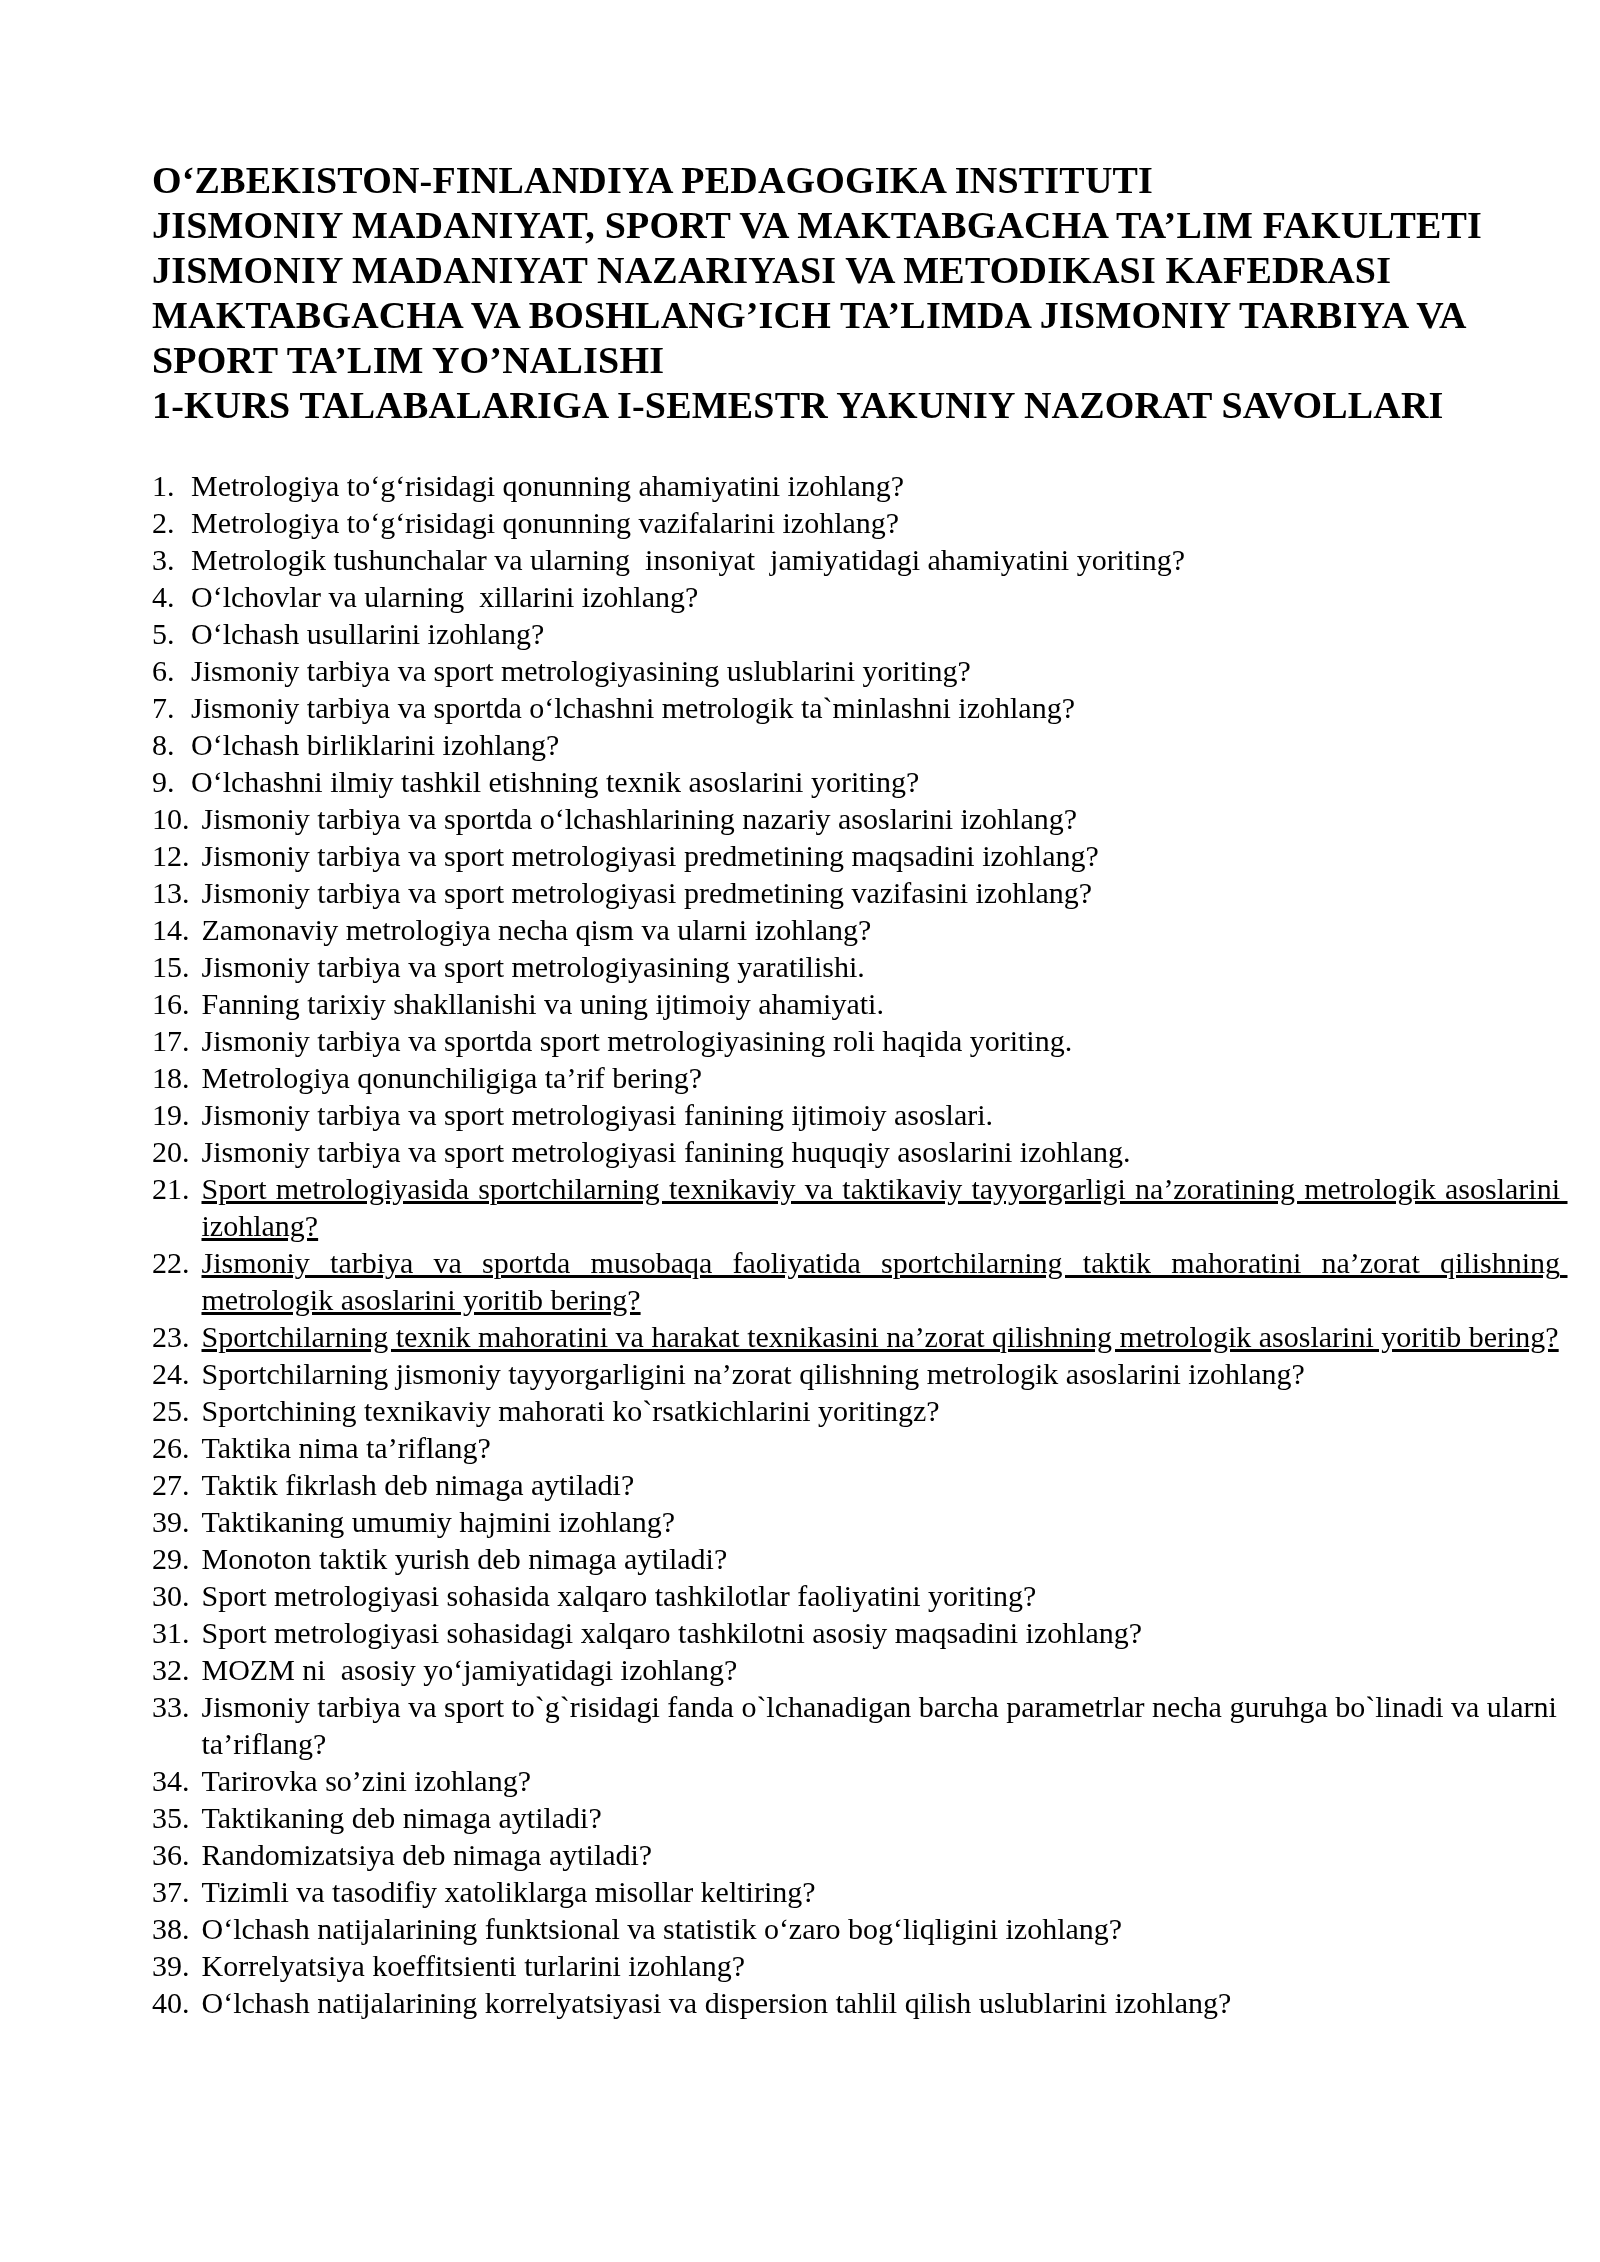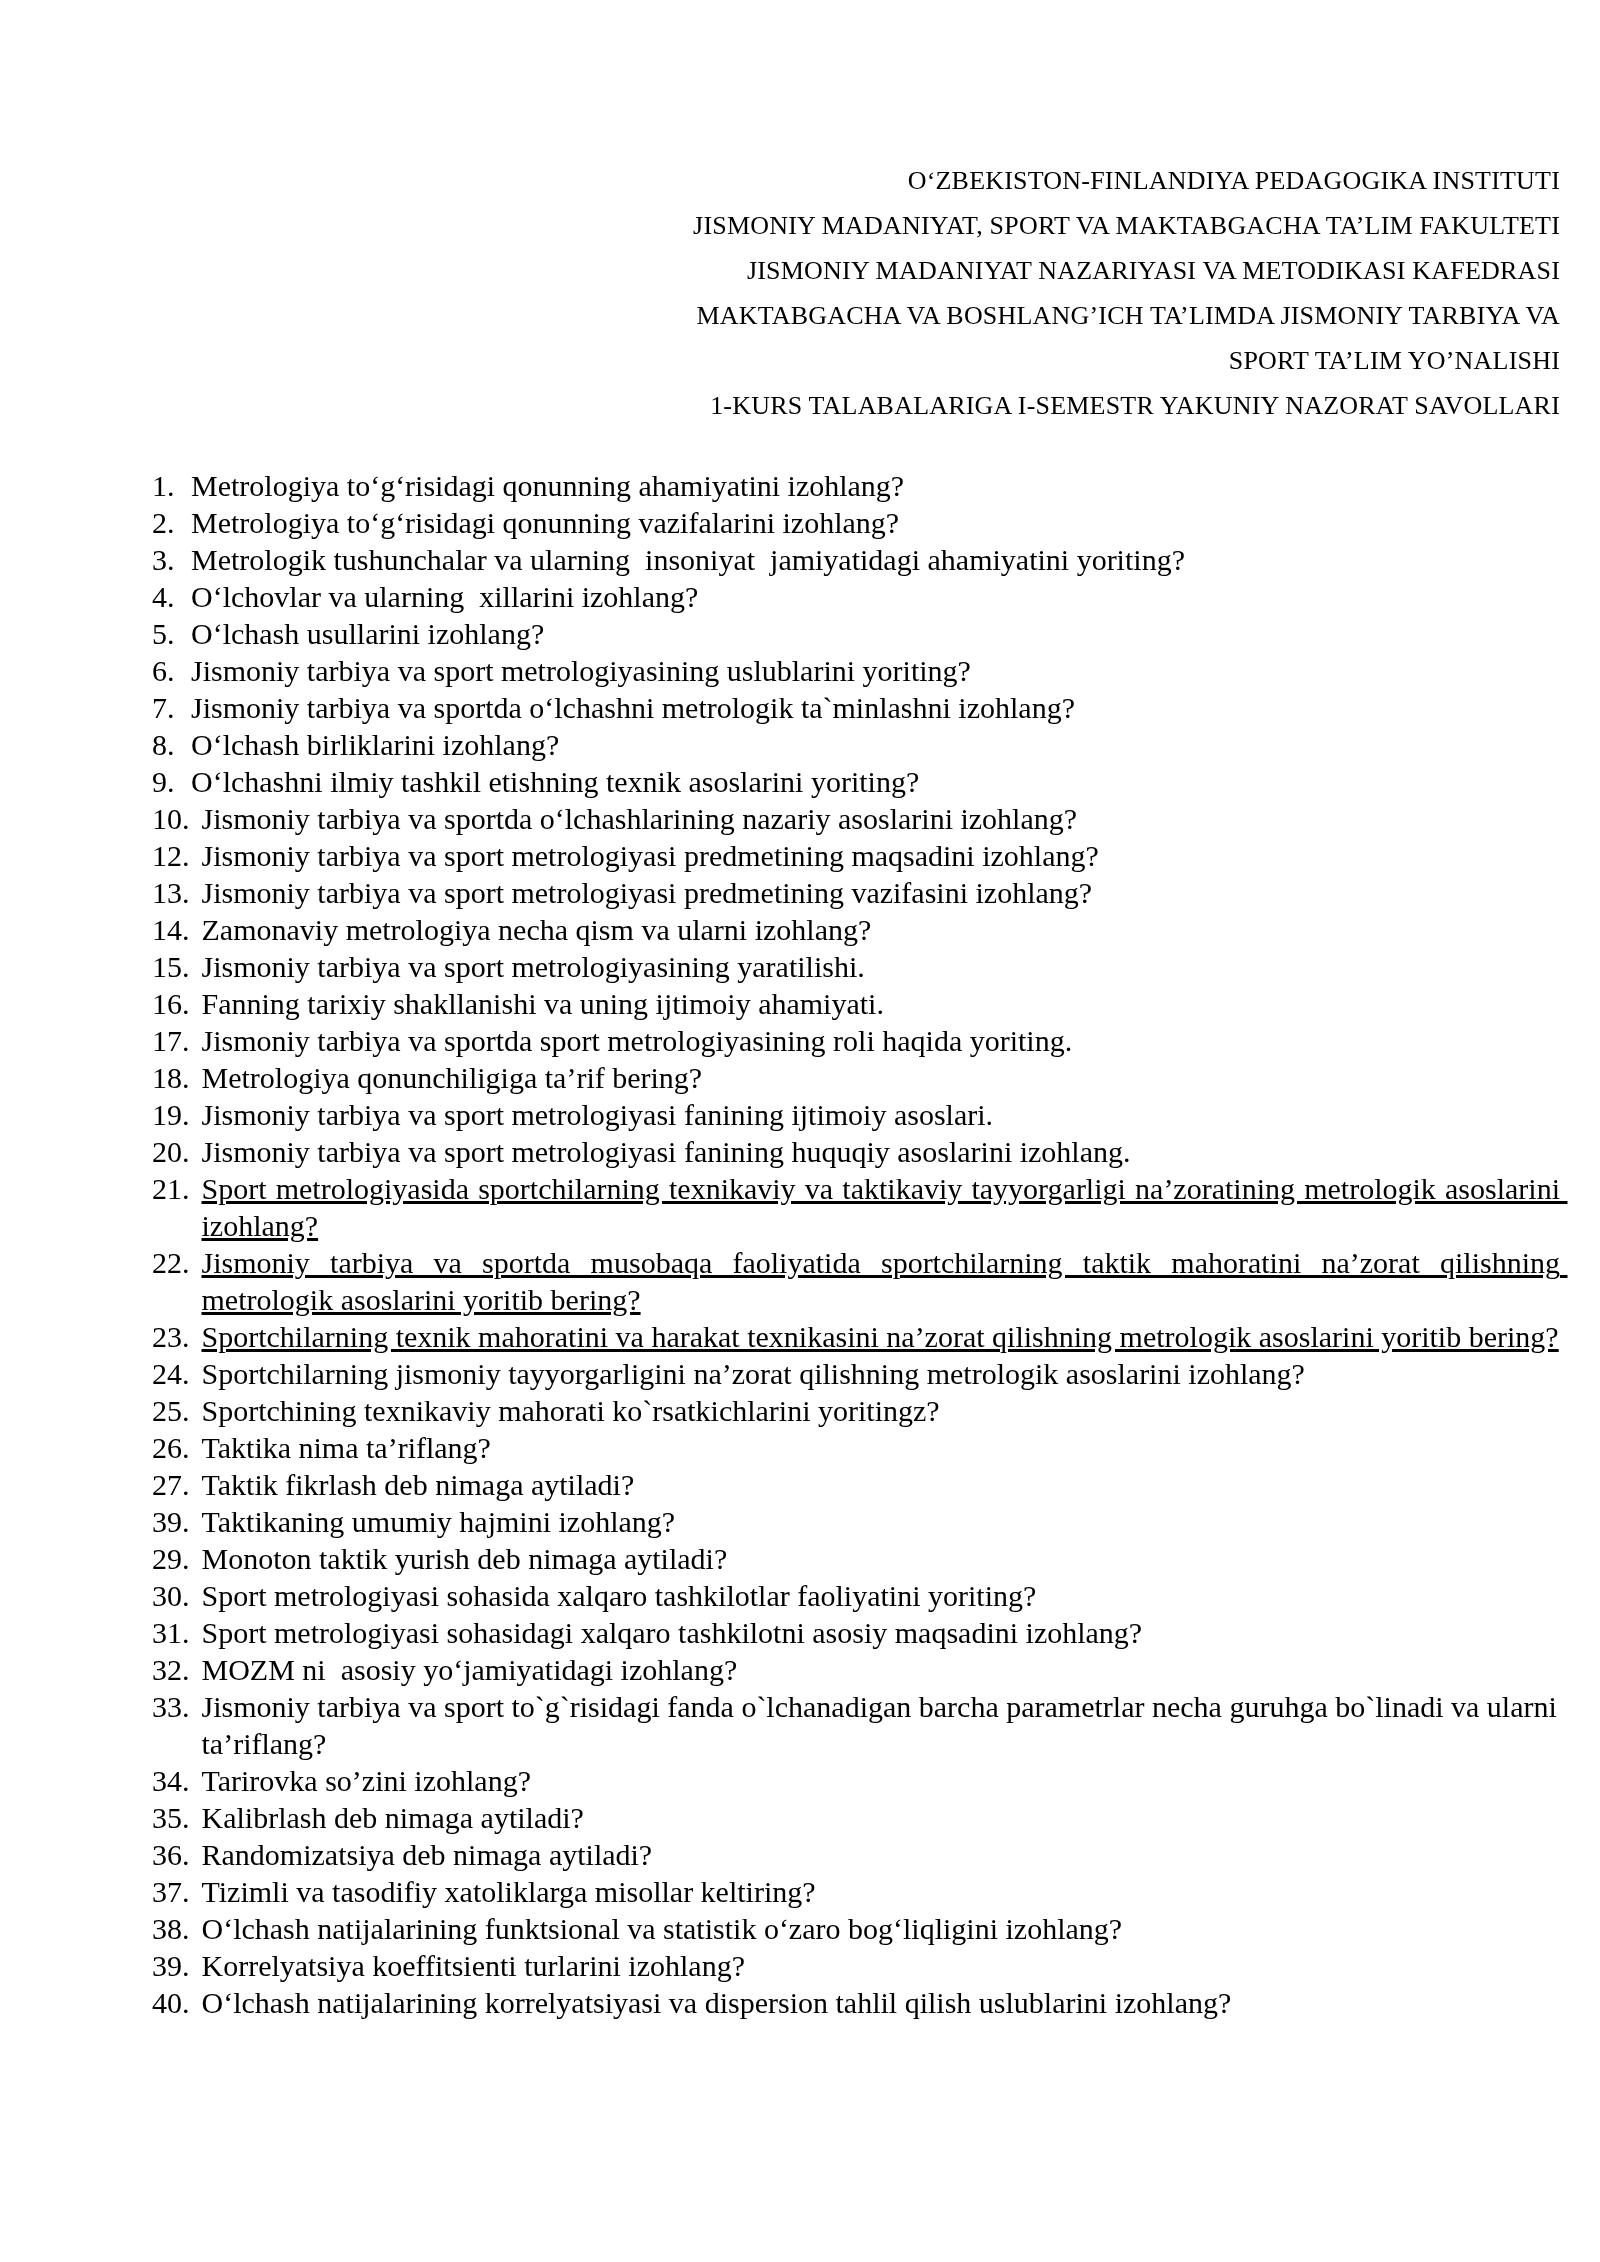--- a/index.html
+++ b/index.html
@@ -14,23 +14,23 @@
     background: #ffffff;
     color: #000000;
     font-family: "Liberation Serif", "DejaVu Serif", serif;
     overflow: hidden;
   }
   .doc-header {
     position: absolute;
     top: 158px;
     left: 152px;
     width: 1408px;
-    text-align: right;
-    font-weight: normal;
-    font-size: 26px;
+    text-align: left;
+    font-weight: bold;
+    font-size: 38px;
     line-height: 45px;
     letter-spacing: 0.2px;
   }
   .q-list {
     position: absolute;
     top: 467px;
     left: 152px;
     width: 1408px;
     font-size: 30px;
     line-height: 37px;
@@ -229,21 +229,21 @@
     <span class="q-text">Jismoniy tarbiya va sport to`g`risidagi fanda o`lchanadigan barcha parametrlar necha guruhga bo`linadi va ularni ta’riflang?</span>
   </div>
 
   <div class="q-item">
     <span class="q-num">34.</span>
     <span class="q-text">Tarirovka so’zini izohlang?</span>
   </div>
 
   <div class="q-item">
     <span class="q-num">35.</span>
-    <span class="q-text">Kalibrlash deb nimaga aytiladi?</span>
+    <span class="q-text">Taktikaning deb nimaga aytiladi?</span>
   </div>
 
   <div class="q-item">
     <span class="q-num">36.</span>
     <span class="q-text">Randomizatsiya deb nimaga aytiladi?</span>
   </div>
 
   <div class="q-item">
     <span class="q-num">37.</span>
     <span class="q-text">Tizimli va tasodifiy xatoliklarga misollar keltiring?</span>

